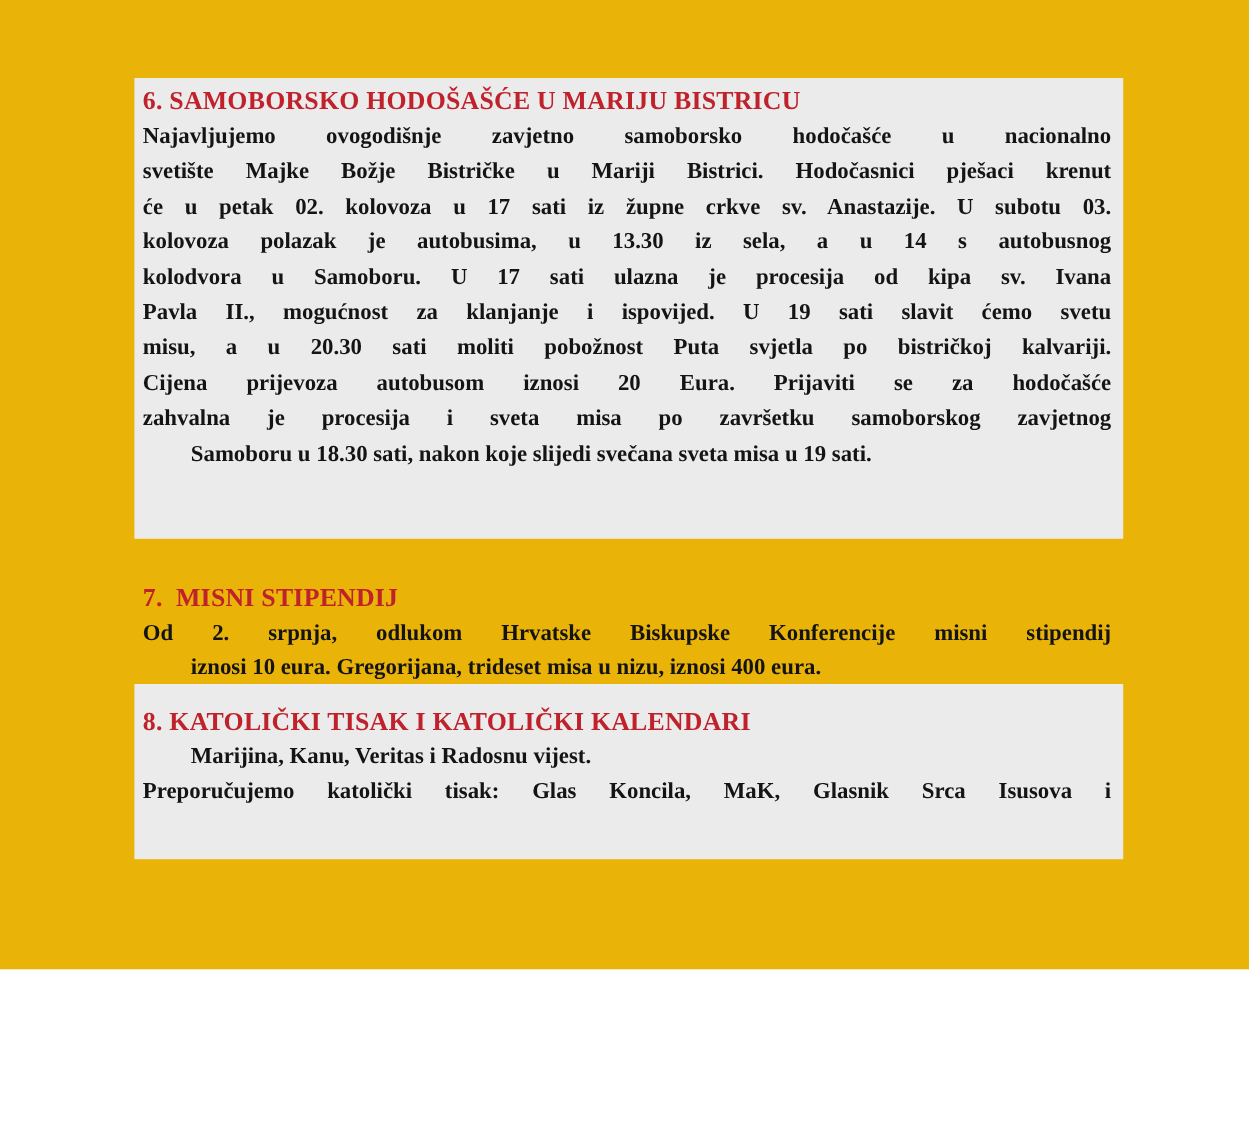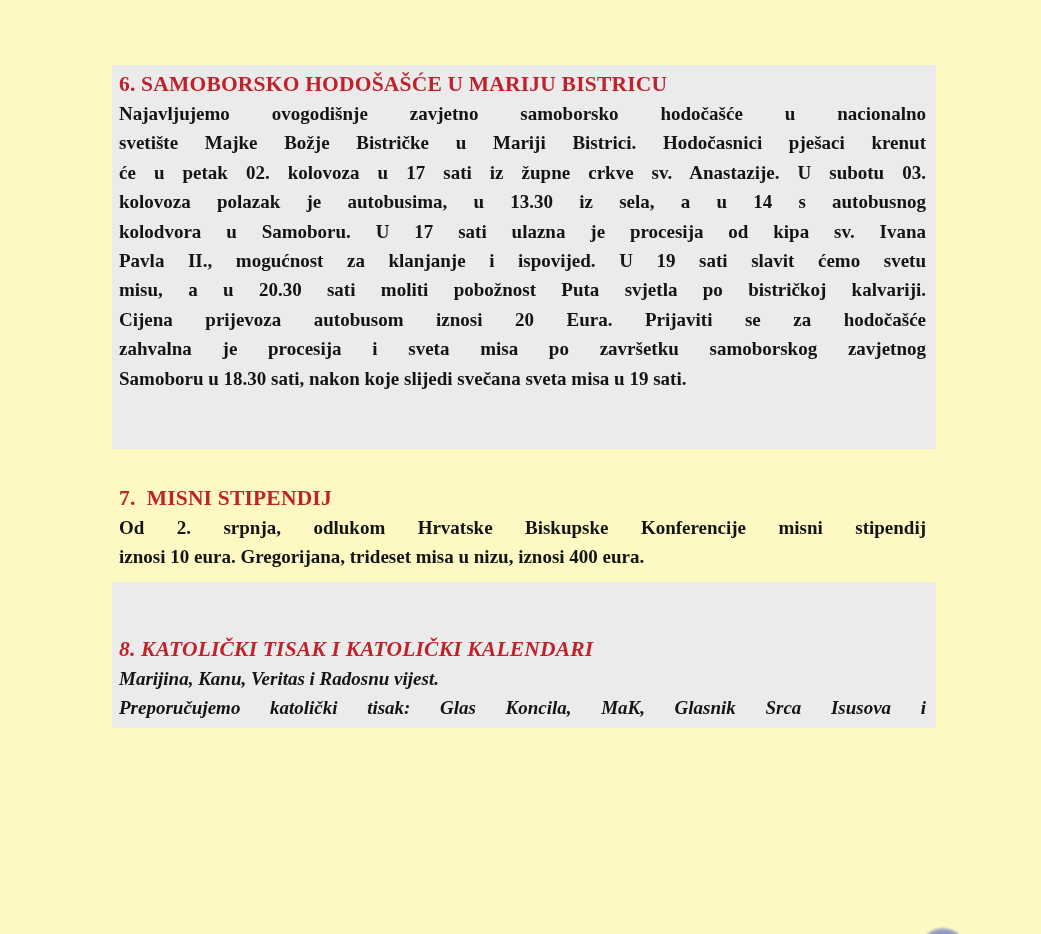--- a/index.html
+++ b/index.html
@@ -3,22 +3,22 @@
 <meta charset="utf-8">
 <style>
   html, body {
     margin: 0;
     padding: 0;
     background: #ffffff;
   }
   .stage {
     position: relative;
     width: 1041px;
-    height: 934px;
-    background: #fef9c3;
+    height: 808px;
+    background: #eab308;
     overflow: hidden;
     font-family: "Liberation Serif", "DejaVu Serif", serif;
     font-weight: bold;
     color: #141414;
   }
   .section {
     position: absolute;
     box-sizing: border-box;
   }
   .graybg {
@@ -36,42 +36,42 @@
   }
   .tline {
     font-size: 19px;
     line-height: 29.4px;
     text-align: justify;
     text-align-last: justify;
     white-space: pre-wrap;
   }
   .tline.last {
     text-align-last: left;
+    margin-left: 40px;
   }
   #sec6 {
     left: 112px;
     top: 65px;
     width: 824px;
     height: 384px;
     padding: 4px 10px 0 7px;
   }
   #sec7 {
     left: 112px;
     top: 483px;
     width: 824px;
     padding: 0 10px 0 7px;
     background: transparent;
   }
   #sec8 {
     left: 112px;
-    top: 582px;
+    top: 570px;
     width: 824px;
     height: 146px;
-    padding: 52px 10px 0 7px;
-    font-style: italic;
+    padding: 16px 10px 0 7px;
   }
   #chat-bubble {
     position: absolute;
     left: 919px;
     top: 928px;
     width: 48px;
     height: 48px;
     border-radius: 50%;
     opacity: 0.9;
     filter: blur(1.2px);

